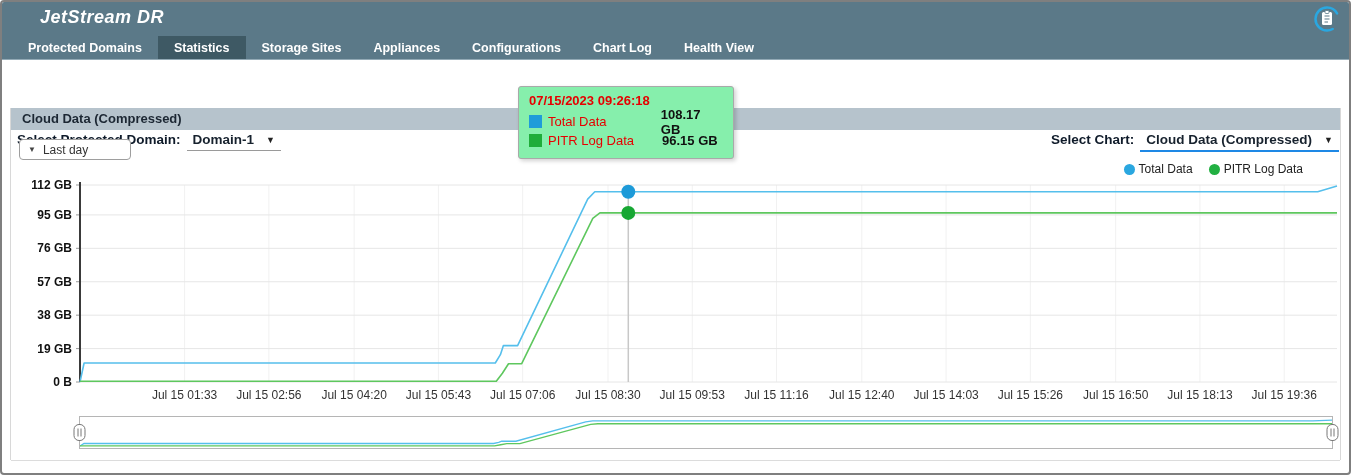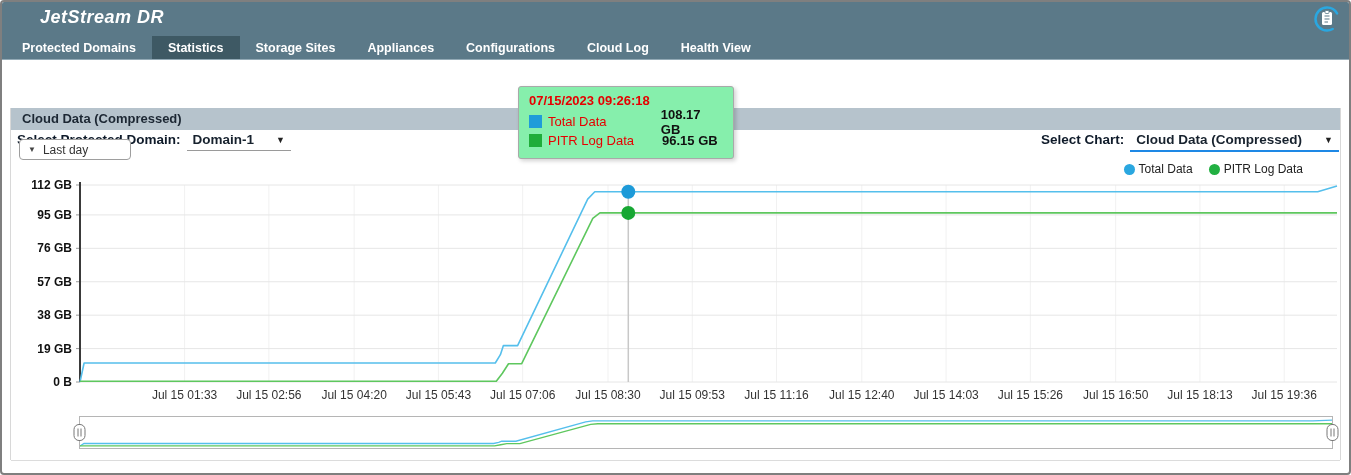--- a/index.html
+++ b/index.html
@@ -5,28 +5,28 @@
   * { margin:0; padding:0; box-sizing:border-box; }
   html,body { width:1351px; height:475px; background:#fff; font-family:"Liberation Sans", sans-serif; }
   .frame { position:absolute; left:0; top:0; width:1351px; height:475px; border:2px solid #7f7f7f; border-radius:4px; background:#fff; overflow:hidden; }
 
   
   .topbar { position:absolute; left:0; top:0; right:0; height:34px; background:#5b7988; }
   .logo { position:absolute; left:38px; top:5px; color:#fff; font-size:18px; font-weight:bold; font-style:italic; letter-spacing:.5px; }
   .report-icon { position:absolute; right:8px; top:3px; width:28px; height:28px; cursor:pointer; }
 
   
-  .tabs { position:absolute; left:0; top:34px; right:0; height:24px; background:#5b7988; display:flex; align-items:stretch; padding-left:4px; border-bottom:1px solid #93aab6; }
+  .tabs { position:absolute; left:0; top:34px; right:0; height:24px; background:#5b7988; display:flex; align-items:stretch; padding-left:10px; border-bottom:1px solid #93aab6; }
   .tab { color:#fff; font-size:12.5px; font-weight:bold; padding:0 16px; display:flex; align-items:center; cursor:pointer; white-space:nowrap; }
   .tab.active { background:#3e5964; }
 
   
   .sel-row { position:absolute; left:0; top:59px; right:0; height:45px; background:#fff; }
   .sel-label { font-size:13.5px; font-weight:bold; color:#0f1b2a; }
-  .sel-value-wrap { display:inline-flex; align-items:center; gap:22px; padding:0 6px 3px 6px; cursor:pointer; }
+  .sel-value-wrap { display:inline-flex; align-items:center; gap:12px; padding:0 6px 3px 6px; cursor:pointer; }
   .sel-left { position:absolute; left:15px; top:71px; display:flex; align-items:baseline; gap:6px; }
   .sel-right { position:absolute; right:10px; top:71px; display:flex; align-items:flex-start; gap:6px;margin-left:8px; }
   .sel-value { font-size:13.5px; font-weight:bold; color:#17222e; }
   .caret { font-size:9px; color:#222; }
   .u-gray { border-bottom:1px solid #9a9a9a; }
   .u-blue { border-bottom:2px solid #1e88e5; }
 
   
   .panel-frame { position:absolute; left:8px; right:8px; top:106px; height:352px; border-left:1px solid #d8d8d8; border-right:1px solid #d8d8d8; pointer-events:none; }
   .panel-title { position:absolute; left:9px; right:9px; top:106px; height:22px; background:#b6c3cc; color:#1c2733; font-size:13px; font-weight:bold; line-height:22px; padding-left:11px; }
@@ -75,21 +75,21 @@
       </svg>
     </div>
   </div>
 
   <nav class="tabs" id="tabs">
       <div class="tab">Protected Domains</div>
       <div class="tab active">Statistics</div>
       <div class="tab">Storage Sites</div>
       <div class="tab">Appliances</div>
       <div class="tab">Configurations</div>
-      <div class="tab">Cloud Log</div>
+      <div class="tab">Chart Log</div>
       <div class="tab">Health View</div>
     </nav>
 
   <div class="sel-row">
     <div class="sel-left">
       <span class="sel-label">Select Protected Domain:</span>
       <span class="sel-value-wrap u-gray">
         <span class="sel-value">Domain-1</span>
         <span class="caret">▼</span>
       </span>

